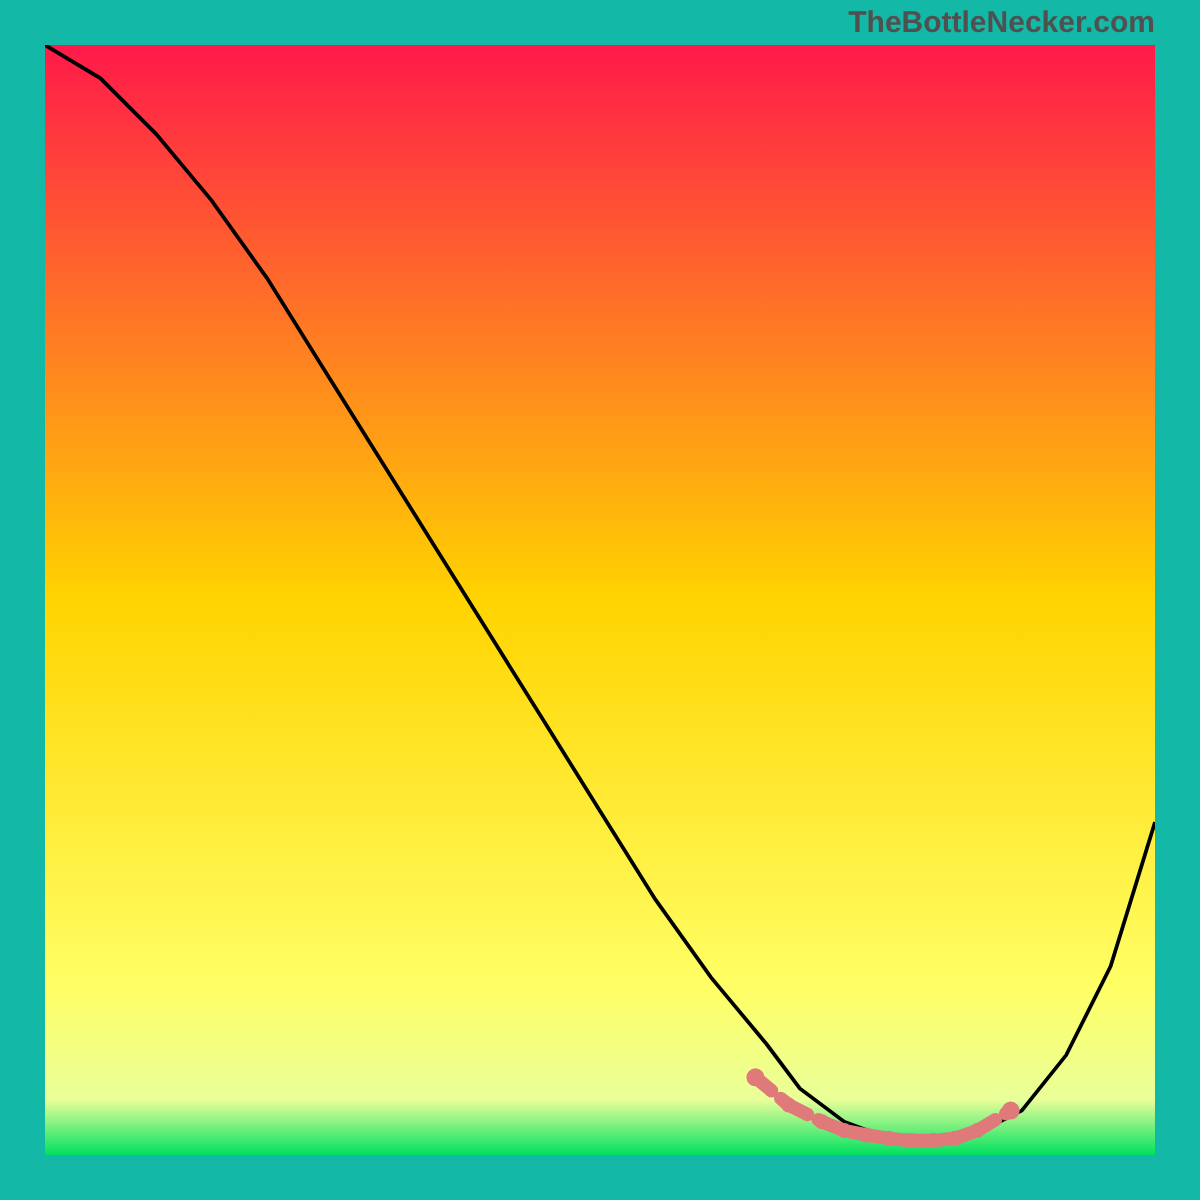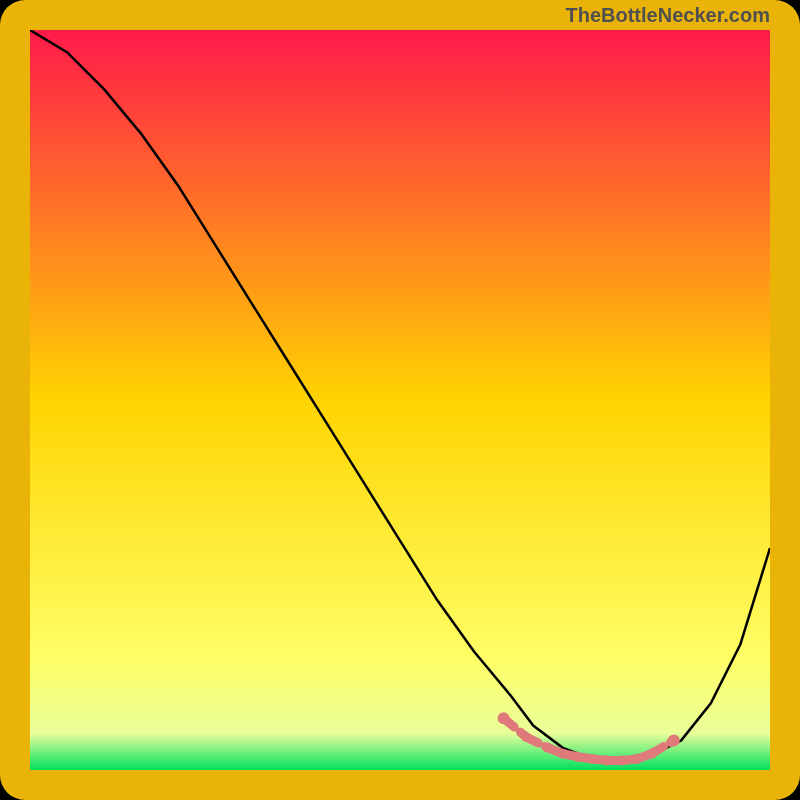--- a/index.html
+++ b/index.html
@@ -8,22 +8,21 @@
     background: #000;
     width: 800px;
     height: 800px;
     position: relative;
     font-family: Arial, sans-serif;
   }
   .container {
     width: 800px;
     height: 800px;
     position: relative;
-    background: #eab308;
-    border-radius: 25px;
+    background: #14b8a6;
   }
   .watermark {
     position: absolute;
     top: 4px;
     right: 30px;
     color: #505050;
     font-size: 20px;
     font-weight: bold;
     z-index: 10;
   }

